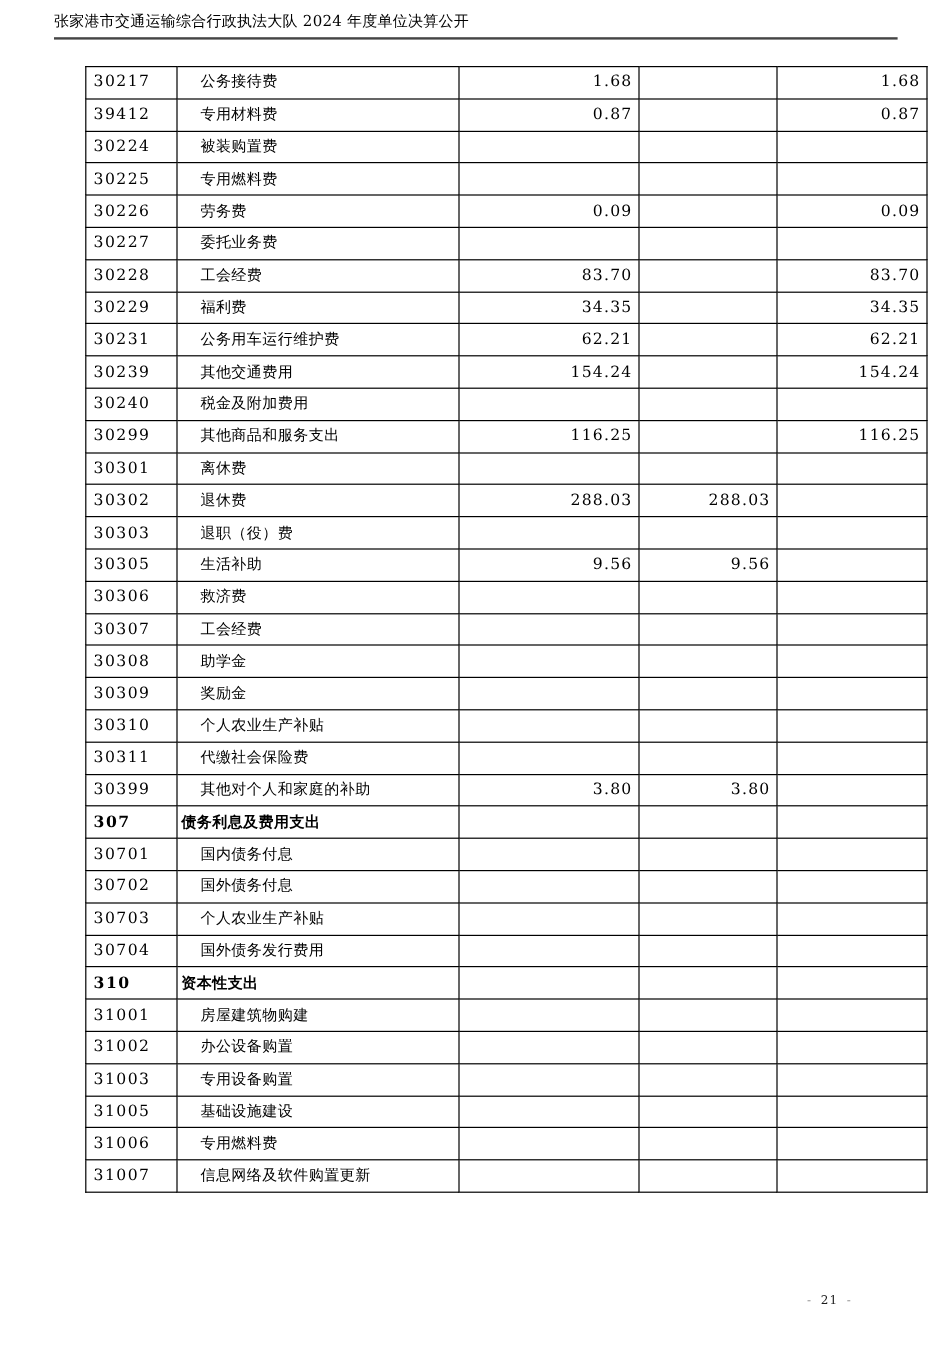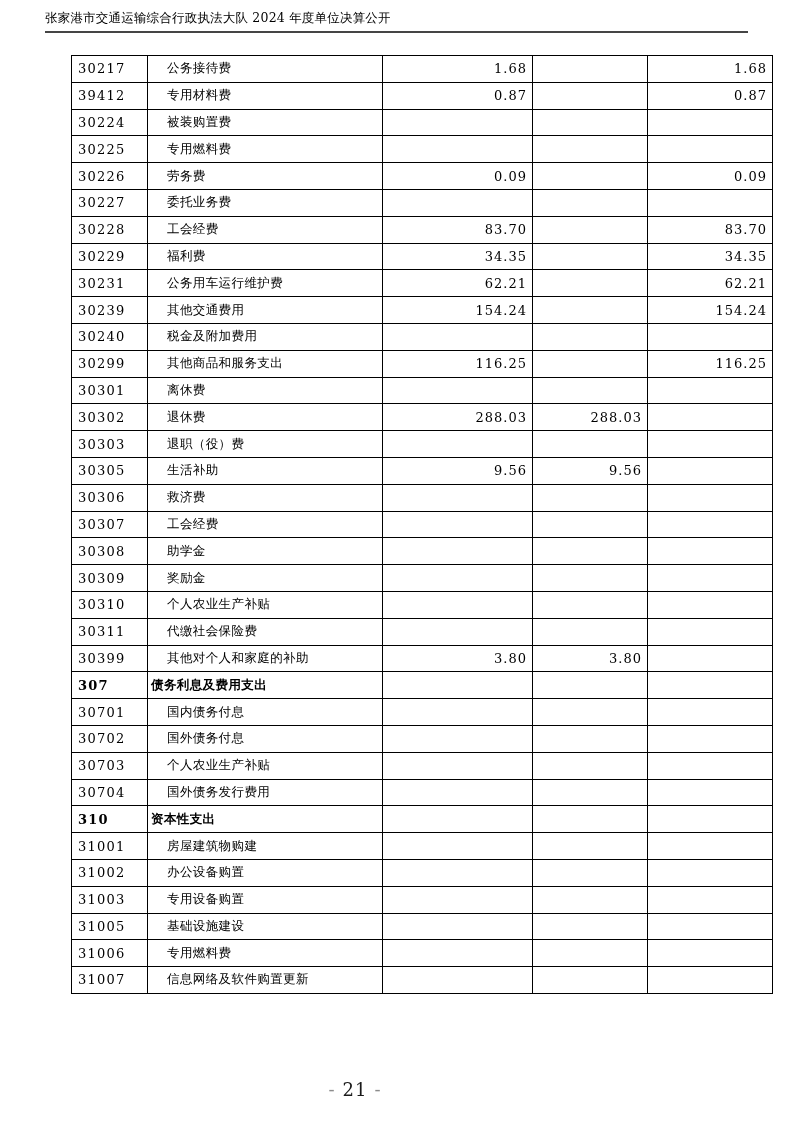--- a/index.html
+++ b/index.html
@@ -24,22 +24,22 @@
   td{
     border:1px solid #000;height:25.8px;vertical-align:middle;
     font-size:12.5px;padding:0;overflow:hidden;white-space:nowrap;
   }
   td.code{padding-left:6px;font-size:13px;letter-spacing:1.2px;}
   td.label{padding-left:19px;letter-spacing:0.4px;}
   td.num{text-align:right;padding-right:5px;font-size:13px;letter-spacing:1px;}
   tr.section td.code{font-weight:bold;}
   tr.section td.label{padding-left:3px;font-weight:bold;}
   .footer{
-    position:absolute;left:0;top:1079px;width:710px;text-align:center;
-    font-size:18px;letter-spacing:1px;
+    position:absolute;left:0;top:1079px;width:710px;text-align:right;
+    font-size:10px;letter-spacing:1px;
   }
   .footer .dash{color:#8c8c8c;}
   .footer .pagenum{color:#1a1a1a;margin:0 7px;}
 </style>
 </head>
 <body>
 
 <div class="page">
 
   <div class="header">

